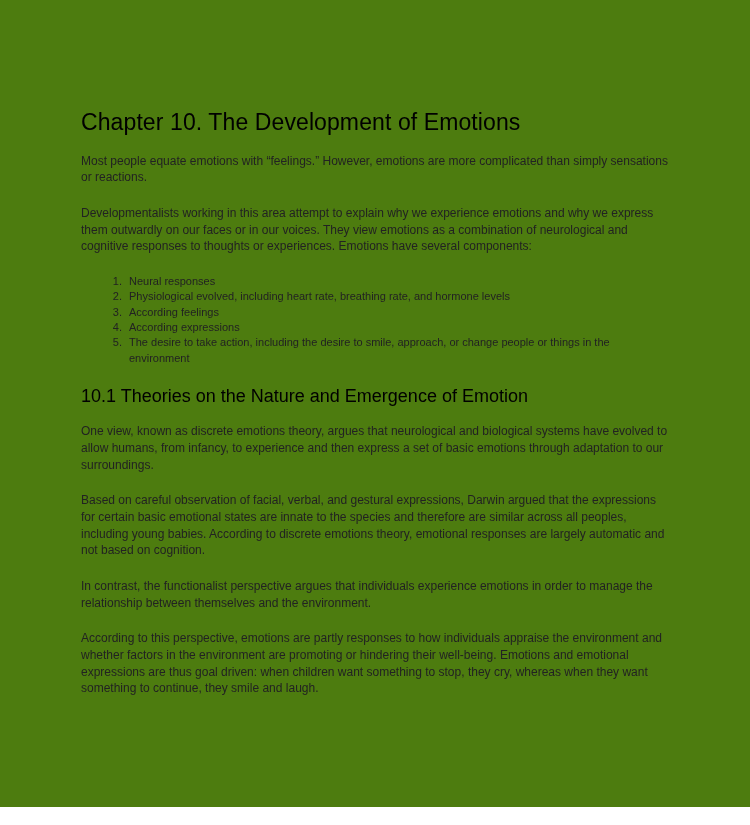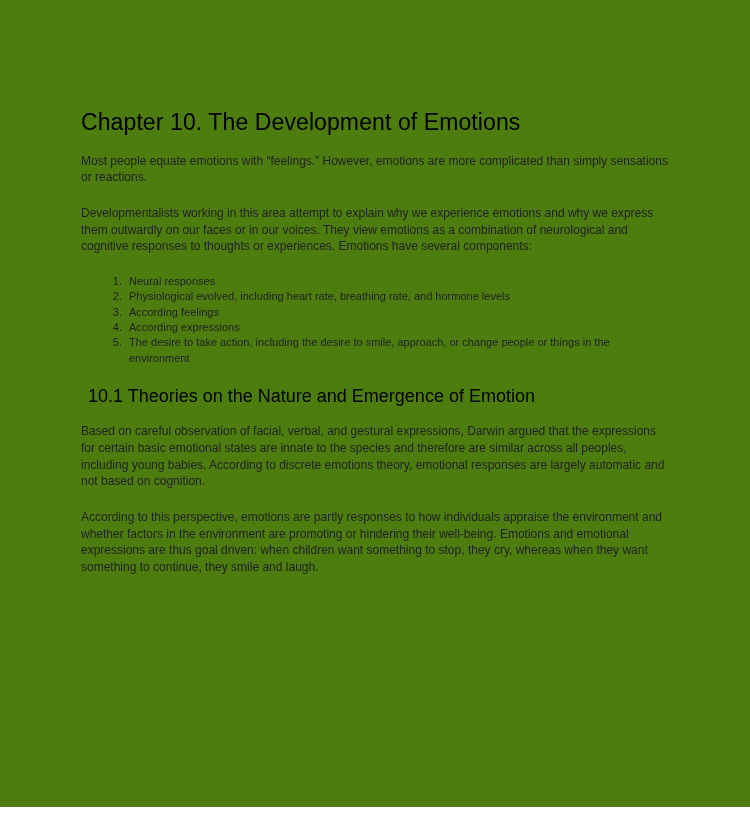--- a/index.html
+++ b/index.html
@@ -26,21 +26,21 @@
     font-weight: 400;
     color: #000000;
     margin: 0 0 16px 0;
     line-height: 1.25;
     letter-spacing: 0.1px;
   }
   .doc-heading2 {
     font-size: 18px;
     font-weight: 400;
     color: #000000;
-    margin: 8px 0 15px 7px;
+    margin: 8px 0 15px 0;
     line-height: 1.3;
   }
   .doc-para {
     font-size: 12px;
     line-height: 1.39;
     margin: 0 1px 19px 0;
     color: #222222;
   }
   .doc-list {
     margin: 4px 0 19px 0;
@@ -68,20 +68,22 @@
   <ol class="doc-list">
     <li>Neural responses</li>
     <li>Physiological evolved, including heart rate, breathing rate, and hormone levels</li>
     <li>According feelings</li>
     <li>According expressions</li>
     <li>The desire to take action, including the desire to smile, approach, or change people or things in the environment</li>
   </ol>
 
   <h2 class="doc-heading2">10.1 Theories on the Nature and Emergence of Emotion</h2>
 
+  <p class="doc-para">One view, known as discrete emotions theory, argues that neurological and biological systems have evolved to allow humans, from infancy, to experience and then express a set of basic emotions through adaptation to our surroundings.</p>
 
   <p class="doc-para">Based on careful observation of facial, verbal, and gestural expressions, Darwin argued that the expressions for certain basic emotional states are innate to the species and therefore are similar across all peoples, including young babies. According to discrete emotions theory, emotional responses are largely automatic and not based on cognition.</p>
 
 
+  <p class="doc-para">In contrast, the functionalist perspective argues that individuals experience emotions in order to manage the relationship between themselves and the environment.</p>
 
   <p class="doc-para">According to this perspective, emotions are partly responses to how individuals appraise the environment and whether factors in the environment are promoting or hindering their well-being. Emotions and emotional expressions are thus goal driven: when children want something to stop, they cry, whereas when they want something to continue, they smile and laugh.</p>
 
 </div>
 
 </body></html>

